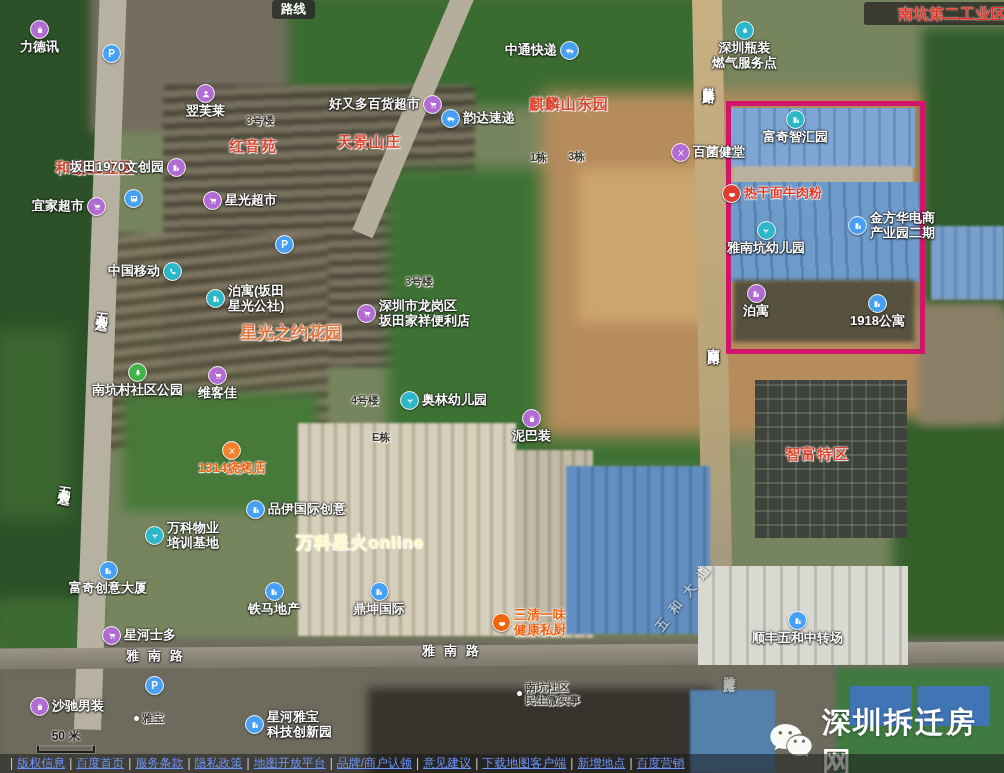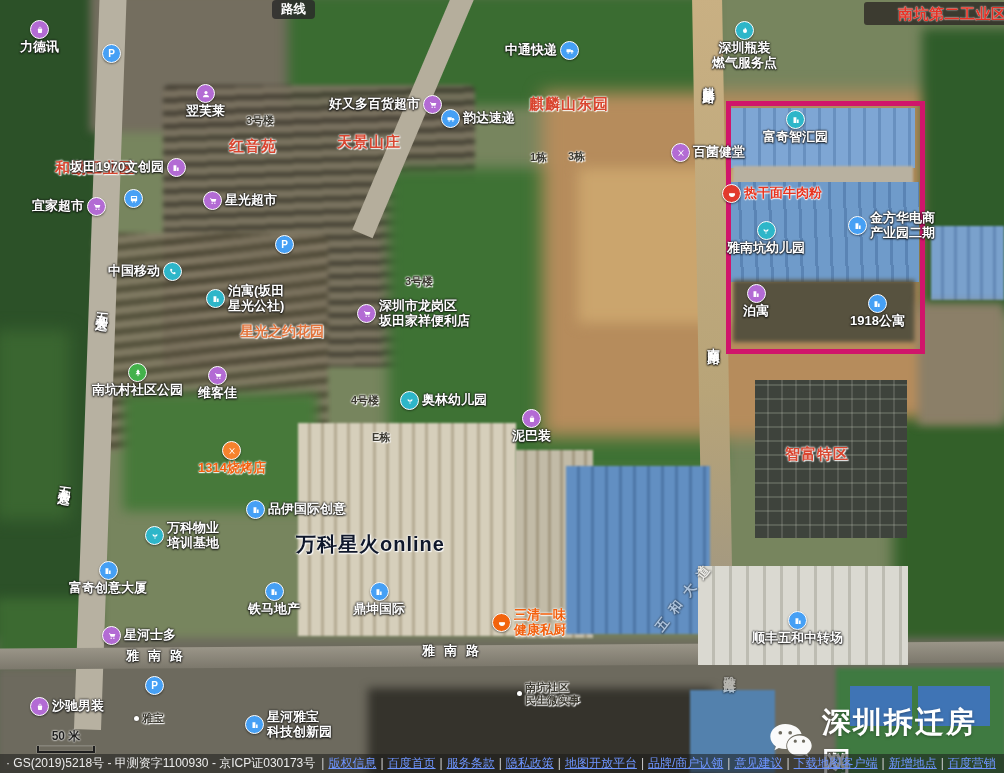--- a/index.html
+++ b/index.html
@@ -71,23 +71,23 @@
   .ip-above { flex-direction:column; gap:1px; align-items:center; text-align:center; }
   .ip-right { flex-direction:row-reverse; }
   .mtext { font-size:13px; font-weight:bold; color:#fff;
            text-shadow:0 0 2px rgba(25,25,25,.95),0 0 2px rgba(25,25,25,.95),0 1px 2px rgba(0,0,0,.8); }
   .k-poi-red .mtext { color:#e8341f;
            text-shadow:0 0 2px #fff,0 0 2px #fff,0 1px 1px rgba(255,255,255,.9); }
   .k-poi-orange .mtext { color:#f2600e;
            text-shadow:0 0 2px #fff,0 0 2px #fff,0 1px 1px rgba(255,255,255,.9); }
   .k-area .mtext { color:#d9452f; font-size:15px; letter-spacing:1px;
            text-shadow:0 0 2px #fff,0 0 2px #fff,1px 1px 1px rgba(255,255,255,.85); }
-  .k-area-orange .mtext { color:#e2743c; font-size:14px;
+  .k-area-orange .mtext { color:#e2743c; font-size:17px;
            text-shadow:0 0 2px #fff,0 0 2px #fff,1px 1px 1px rgba(255,255,255,.85); }
-  .k-area-big .mtext { color:#0f172a; font-size:20px; letter-spacing:1px;
+  .k-area-big .mtext { color:#fef9c3; font-size:17px; letter-spacing:1px;
            text-shadow:0 0 2px #fff,0 0 3px #fff,1px 1px 1px rgba(255,255,255,.9);text-align:right; }
   .k-small .mtext, .k-small-dot .mtext { color:#3c3a31; font-size:11px; font-weight:bold;
            text-shadow:0 0 2px #fff,0 0 2px #fff,1px 1px 1px rgba(255,255,255,.9); }
   .k-road-v .mtext { writing-mode:vertical-rl; text-orientation:upright;
            font-size:12.5px; letter-spacing:2px; }
   .k-road-h .mtext { letter-spacing:9px; }
   .k-chip-dark { background:rgba(42,42,42,.82); padding:2px 9px 3px; border-radius:4px; }
   .k-chip-dark .mtext { font-size:12.5px; text-shadow:none; }
   .k-chip-dark-red { background:rgba(45,40,36,.8); padding:3px 6px; border-radius:3px; }
   .k-chip-dark-red .mtext { color:#e63226; font-size:15px; letter-spacing:.5px;
@@ -596,16 +596,15 @@
     <span class="wx-icon">
       <svg viewBox="0 0 40 32">
         <path fill-rule="evenodd" d="M15 2C7.8 2 2 6.9 2 13c0 3.5 1.9 6.6 4.9 8.6L5.6 25l3.8-2.1c1.7.6 3.6 1 5.6 1 .4 0 .9 0 1.3-.1-.3-.9-.4-1.8-.4-2.8 0-5.7 5.5-10.3 12.3-10.3h1C27.9 5.7 22 2 15 2zm-4.3 6.1a1.6 1.6 0 1 0 0 3.2 1.6 1.6 0 0 0 0-3.2zm8.6 0a1.6 1.6 0 1 0 0 3.2 1.6 1.6 0 0 0 0-3.2z"></path>
         <path fill-rule="evenodd" d="M38 21c0-4.9-4.8-8.9-10.7-8.9S16.6 16.1 16.6 21s4.8 8.9 10.7 8.9c1.6 0 3.2-.3 4.6-.9l3.3 1.8-1.1-3.1c2.4-1.6 3.9-4 3.9-6.7zm-14.3-2.6a1.4 1.4 0 1 1 0-2.8 1.4 1.4 0 0 1 0 2.8zm7.2 0a1.4 1.4 0 1 1 0-2.8 1.4 1.4 0 0 1 0 2.8z"></path>
       </svg>
     </span>
     <span>深圳拆迁房网</span>
   </div>
 
   <div class="footer">
-    <span class="fmeta">· GS(2019)5218号 - 甲测资字1100930 - 京ICP证030173号</span>
     <span id="flinks"><a class="flink">版权信息</a><a class="flink">百度首页</a><a class="flink">服务条款</a><a class="flink">隐私政策</a><a class="flink">地图开放平台</a><a class="flink">品牌/商户认领</a><a class="flink">意见建议</a><a class="flink">下载地图客户端</a><a class="flink">新增地点</a><a class="flink">百度营销</a></span>
   </div>
 </div>
 
 </body></html>

